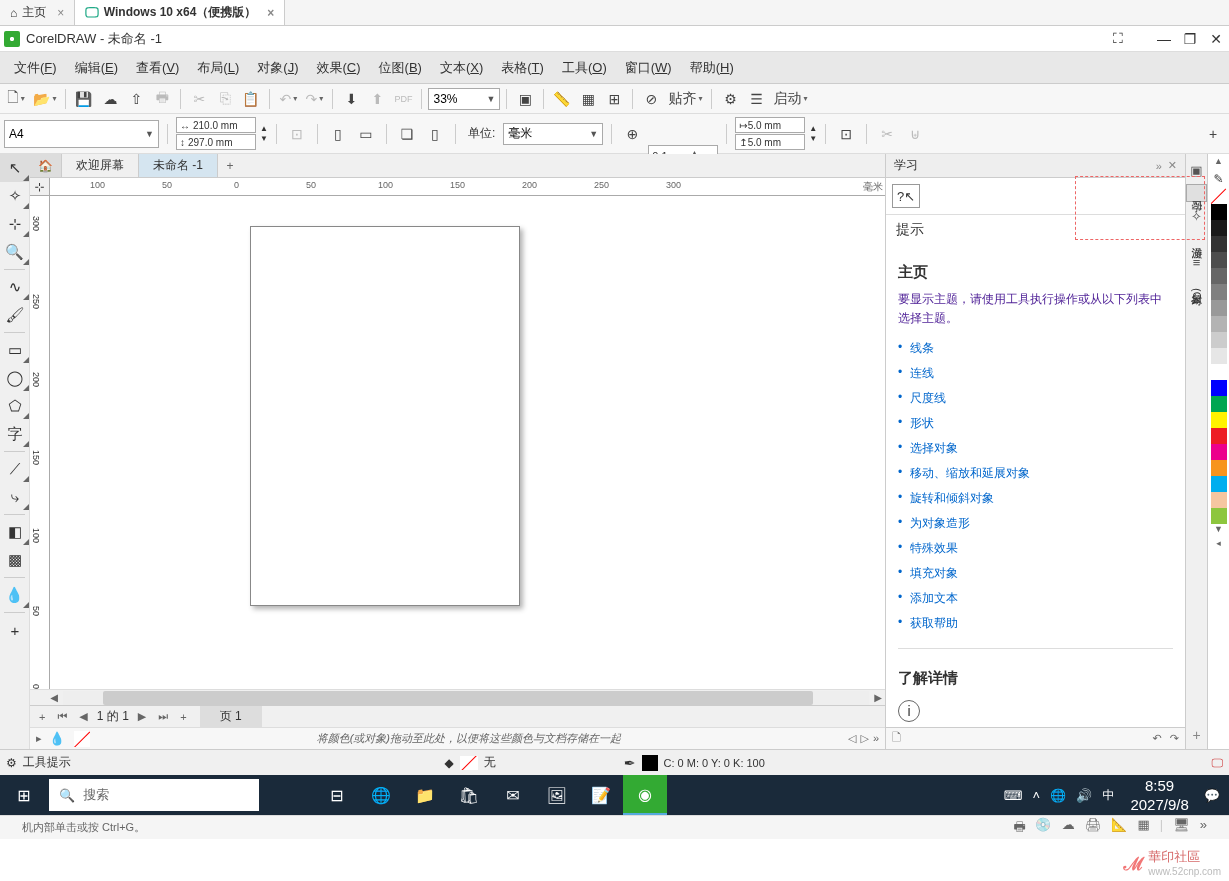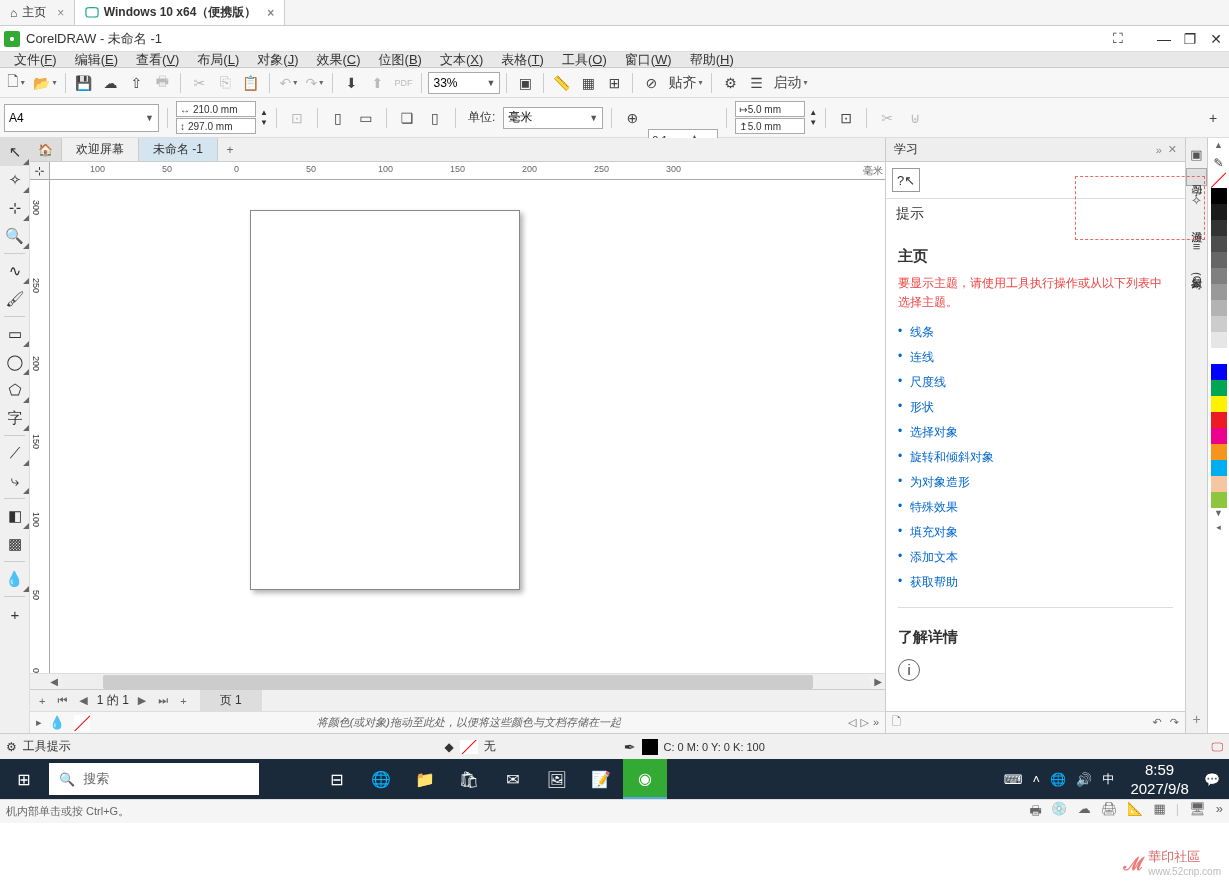--- a/index.html
+++ b/index.html
@@ -15,21 +15,21 @@
 
 
 .title-bar { height: 26px; background: #fff; display: flex; align-items: center; padding: 0 4px; border-bottom: 1px solid #ddd; }
 .app-icon { width: 16px; height: 16px; background: #3a3; border-radius: 2px; margin-right: 6px; position: relative; }
 .app-icon::after { content: ''; position: absolute; inset: 2px; background: radial-gradient(circle, #fff 20%, transparent 30%); }
 .title-text { flex: 1; font-size: 13px; }
 .win-controls { display: flex; gap: 8px; align-items: center; }
 .win-btn { width: 18px; height: 18px; display: flex; align-items: center; justify-content: center; cursor: pointer; font-size: 14px; }
 
 
-.menu-bar { height: 16px; background: #e8e8e8; display: flex; align-items: center; padding: 0 6px; gap: 2px; border-bottom: 1px solid #ccc; }
+.menu-bar { height: 32px; background: #e8e8e8; display: flex; align-items: center; padding: 0 6px; gap: 2px; border-bottom: 1px solid #ccc; }
 .menu-item { padding: 2px 8px; cursor: pointer; font-size: 13px; }
 .menu-key { text-decoration: underline; }
 
 
 .toolbar { height: 30px; background: #f7f7f7; border-bottom: 1px solid #ddd; display: flex; align-items: center; padding: 0 4px; gap: 2px; }
 .tbtn { min-width: 24px; height: 24px; display: flex; align-items: center; justify-content: center; cursor: pointer; border-radius: 2px; font-size: 14px; color: #444; padding: 0 3px; }
 .tbtn.disabled { color: #bbb; cursor: default; }
 .tbtn.ddl::after { content: '▾'; font-size: 8px; margin-left: 2px; color: #666; }
 .sep { width: 1px; height: 20px; background: #ccc; margin: 0 4px; }
 .combo { height: 22px; border: 1px solid #aaa; background: #fff; display: flex; align-items: center; font-size: 12px; padding: 0 4px; }
@@ -73,21 +73,21 @@
 
 
 .learn-panel { width: 300px; background: #fff; border-left: 1px solid #ccc; display: flex; flex-direction: column; }
 .panel-header { height: 24px; background: #eee; display: flex; align-items: center; padding: 0 8px; border-bottom: 1px solid #ccc; font-size: 12px; }
 .panel-header .spacer { flex: 1; }
 .panel-header .pbtn { font-size: 11px; color: #888; margin-left: 6px; cursor: pointer; }
 .help-icon { width: 28px; height: 24px; border: 1px solid #999; display: flex; align-items: center; justify-content: center; margin: 6px; font-size: 13px; }
 .hint-title { padding: 6px 10px; font-size: 14px; }
 .panel-body { padding: 8px 12px; overflow-y: auto; flex: 1; }
 .panel-h2 { font-size: 15px; font-weight: bold; margin: 10px 0 8px; }
-.panel-desc { font-size: 12px; line-height: 1.6; color: #ef4444; margin-bottom: 8px; }
+.panel-desc { font-size: 12px; line-height: 1.6; color: #4c1d95; margin-bottom: 8px; }
 .link-list { list-style: none; }
 .link-list li { padding: 4px 0 4px 12px; position: relative; }
 .link-list li::before { content: '•'; position: absolute; left: 0; color: #06c; }
 .link-list a { color: #06c; text-decoration: none; font-size: 12px; }
 .more-section { border-top: 1px solid #ddd; margin-top: 12px; padding-top: 10px; }
 .help-row { display: flex; align-items: center; gap: 12px; padding: 4px 0; font-size: 12px; }
 .help-row .circ { width: 22px; height: 22px; border: 1.5px solid #666; border-radius: 50%; display: flex; align-items: center; justify-content: center; font-size: 14px; }
 
 
 .docker-tabs { width: 22px; background: #f0f0f0; border-left: 1px solid #ccc; display: flex; flex-direction: column; align-items: center; padding-top: 6px; gap: 4px; }
@@ -134,21 +134,21 @@
 .start-btn { width: 48px; height: 40px; display: flex; align-items: center; justify-content: center; font-size: 16px; }
 .search-box { width: 210px; height: 32px; background: #fff; display: flex; align-items: center; padding: 0 10px; color: #666; gap: 8px; font-size: 13px; margin-left: 1px; }
 .task-icons { display: flex; align-items: center; height: 100%; }
 .task-ico { width: 44px; height: 40px; display: flex; align-items: center; justify-content: center; font-size: 16px; }
 .task-ico.active { background: rgba(255,255,255,0.15); border-bottom: 2px solid #5ad; }
 .tray { margin-left: auto; display: flex; align-items: center; gap: 10px; padding: 0 8px; font-size: 12px; }
 .tray-ico { font-size: 13px; }
 .clock { text-align: center; font-size: 15px; line-height: 1.3; padding: 0 6px; }
 
 
-.footer-strip { height: 24px; background: #f5f5f5; border-top: 1px solid #ddd; display: flex; align-items: center; padding: 0 6px; font-size: 11px; color: #666; }
+.footer-strip { height: 24px; background: #f5f5f5; border-top: 1px solid #ddd; display: flex; align-items: center; padding: 0 22px; font-size: 11px; color: #666; }
 .footer-icons { margin-left: auto; display: flex; gap: 10px; font-size: 13px; }
 
 
 .watermark { position: absolute; right: 8px; bottom: 4px; font-size: 13px; color: #c44; display: flex; align-items: center; gap: 4px; opacity: 0.8; }
 .watermark .logo { color: #e55; font-weight: bold; font-size: 18px; }
 .watermark .sub { font-size: 10px; color: #aaa; }
 
 
 .dashed-box { position: absolute; border: 1px dashed #e66; pointer-events: none; }
 </style>
@@ -408,20 +408,21 @@
       <div class="hint-title">提示</div>
       <div class="panel-body">
         <div class="panel-h2">主页</div>
         <div class="panel-desc">要显示主题，请使用工具执行操作或从以下列表中选择主题。</div>
         <ul class="link-list" id="hint-links">
             <li><a href="#">线条</a></li>
             <li><a href="#">连线</a></li>
             <li><a href="#">尺度线</a></li>
             <li><a href="#">形状</a></li>
             <li><a href="#">选择对象</a></li>
+            <li><a href="#">移动、缩放和延展对象</a></li>
             <li><a href="#">旋转和倾斜对象</a></li>
             <li><a href="#">为对象造形</a></li>
             <li><a href="#">特殊效果</a></li>
             <li><a href="#">填充对象</a></li>
             <li><a href="#">添加文本</a></li>
             <li><a href="#">获取帮助</a></li>
           </ul>
         <div class="more-section">
           <div class="panel-h2">了解详情</div>
           <div class="help-row">

